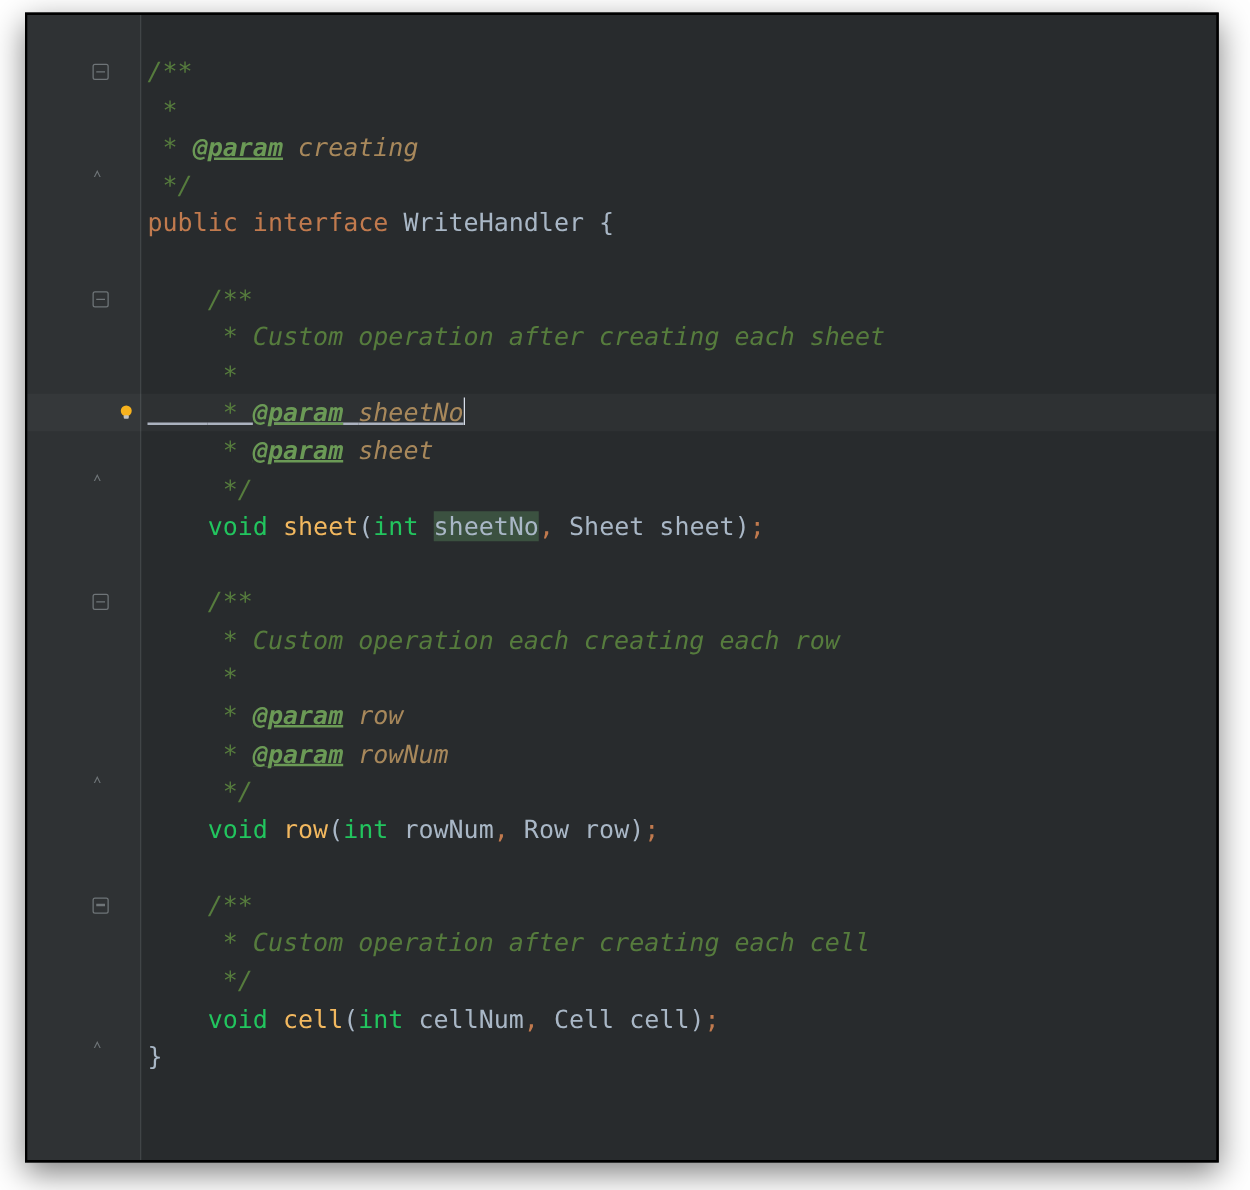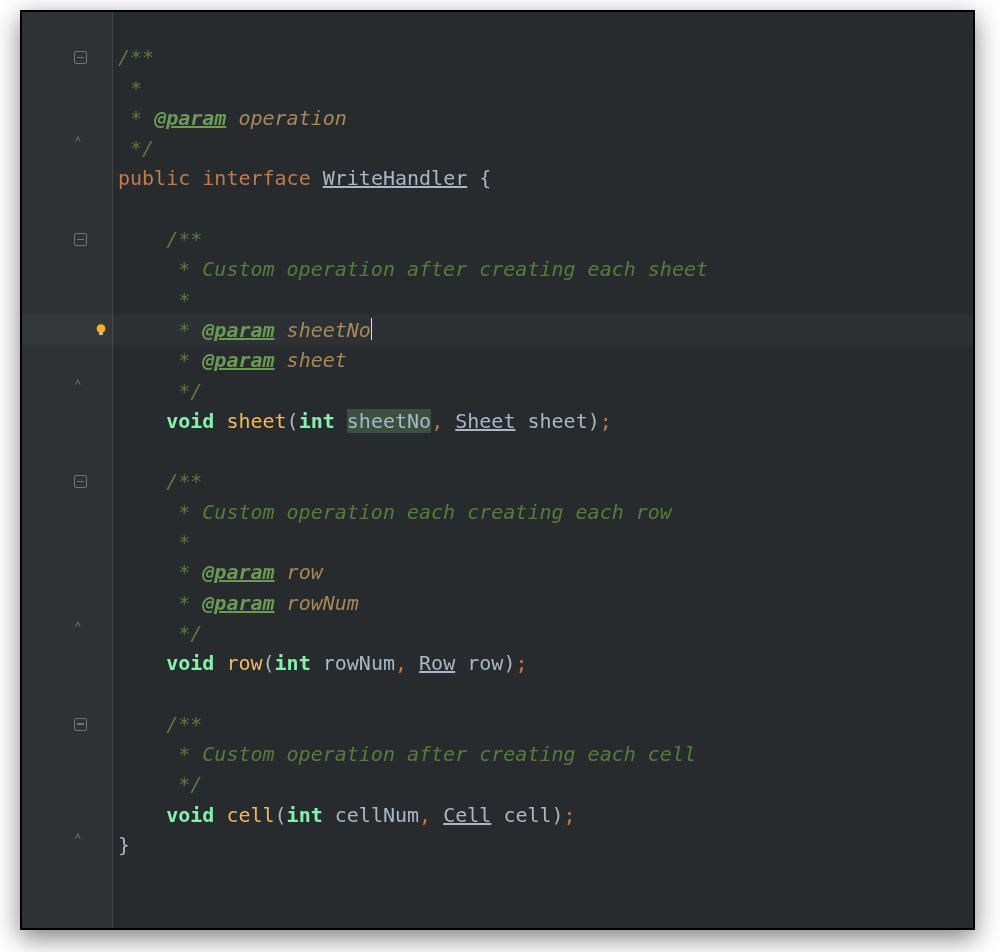--- a/index.html
+++ b/index.html
@@ -47,27 +47,28 @@
     white-space: pre;
     padding-left: 6px;
   }
   .gline {
     position: relative;
     height: 30.3px;
     line-height: 30.3px;
   }
   .current-line {
     background: rgba(255,255,255,0.03);
+    text-decoration: underline;
   }
   .c-comment { color: #567c3d; font-style: italic; }
   .c-tag     { color: #6b9a56; font-style: italic; font-weight: bold; text-decoration: underline; }
   .c-paramname { color: #a8885b; font-style: italic; }
   .c-keyword { color: #c17a4e; }
-  .c-type    { color: #86efac; font-weight: bold; }
-  .c-class   { color: #a9b7c6; text-decoration: underline; }
+  .c-type    { color: #22c55e; }
+  .c-class   { color: #a9b7c6; }
   .c-method  { color: #f2b85f; }
   .c-paren   { color: #a9b7c6; }
   .c-punc    { color: #c17a4e; }
   .c-var     { color: #a9b7c6; }
   .c-hlvar   { color: #a9b7c6; background: #3b5140; }
   .cursor-caret {
     display: inline-block;
     width: 1.3px;
     height: 22px;
     background: #d8dee9;
@@ -169,21 +170,21 @@
         <div class="fold-close">⌃</div>
       </div>
     <div class="gline"></div>
     <div class="gline"></div>
   </div>
 
   <div class="code">
     <div class="line"></div>
     <div class="line"><span class="c-comment">/**</span></div>
     <div class="line"><span class="c-comment"> *</span></div>
-    <div class="line"><span class="c-comment"> * </span><span class="c-tag">@param</span><span class="c-comment"> </span><span class="c-paramname">operation</span></div>
+    <div class="line"><span class="c-comment"> * </span><span class="c-tag">@param</span><span class="c-comment"> </span><span class="c-paramname">creating</span></div>
     <div class="line"><span class="c-comment"> */</span></div>
     <div class="line"><span class="c-keyword">public</span> <span class="c-keyword">interface</span> <span class="c-class">WriteHandler</span> <span class="c-paren">{</span></div>
     <div class="line"></div>
 
     <div class="line">    <span class="c-comment">/**</span></div>
     <div class="line">    <span class="c-comment"> * Custom operation after creating each sheet</span></div>
     <div class="line">    <span class="c-comment"> *</span></div>
     <div class="line current-line">    <span class="c-comment"> * </span><span class="c-tag">@param</span><span class="c-comment"> </span><span class="c-paramname">sheetNo</span><span class="cursor-caret"></span></div>
     <div class="line">    <span class="c-comment"> * </span><span class="c-tag">@param</span><span class="c-comment"> </span><span class="c-paramname">sheet</span></div>
     <div class="line">    <span class="c-comment"> */</span></div>

